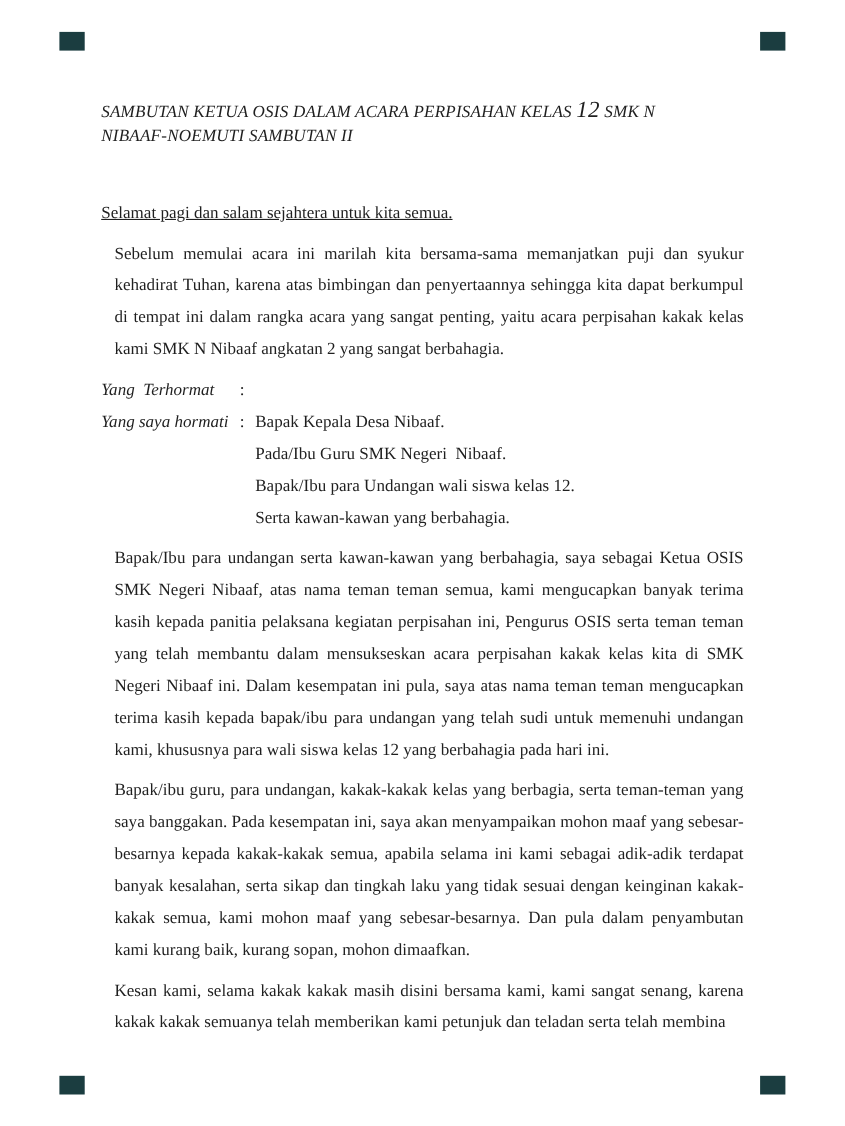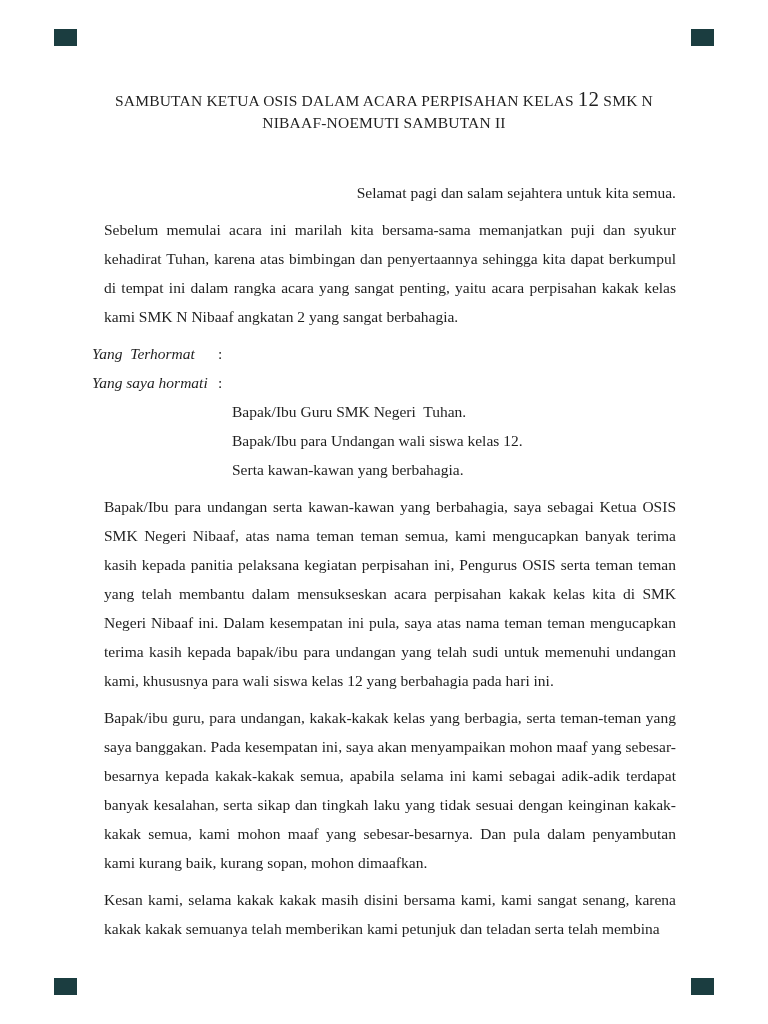--- a/index.html
+++ b/index.html
@@ -27,42 +27,43 @@
   .corner-bl { left: 54px;  top: 978px; }
   .corner-br { left: 691px; top: 978px; }
 
   .content {
     position: absolute;
     left: 92px;
     top: 88px;
     width: 584px;
   }
   .doc-title {
-    text-align: center;
     font-size: 15.5px;
     line-height: 22px;
     font-weight: normal;
     margin: 0 0 44px 0;
     letter-spacing: 0.2px;
+    font-style: italic;
   }
   .doc-title .title-num {
     font-size: 21px;
     line-height: 22px;
   }
   .block {
     font-size: 15.5px;
     line-height: 29px;
     margin: 0 0 8px 0;
   }
   .para {
     text-align: justify;
     margin-left: 12px;
   }
   .greeting {
-    text-align: right;
+    text-align: left;
+    text-decoration: underline;
   }
   .honorifics {
     text-align: left;
   }
   .hon-row {
     display: flex;
     flex-direction: row;
   }
   .hon-label {
     width: 126px;
@@ -101,25 +102,26 @@
     <p class="block para">Sebelum memulai acara ini marilah kita bersama-sama memanjatkan puji dan syukur kehadirat Tuhan, karena atas bimbingan dan penyertaannya sehingga kita dapat berkumpul di tempat ini dalam rangka acara yang sangat penting, yaitu acara perpisahan kakak kelas kami SMK N Nibaaf angkatan 2 yang sangat berbahagia.</p>
 
     <div class="block honorifics">
       <div class="hon-row">
         <span class="hon-label">Yang  Terhormat</span>
           <span class="hon-colon">:</span>
       </div>
       <div class="hon-row">
         <span class="hon-label">Yang saya hormati</span>
           <span class="hon-colon">:</span>
+          <span class="hon-text">Bapak Kepala Desa Nibaaf.</span>
       </div>
       <div class="hon-row">
         <span class="hon-label"></span>
           <span class="hon-colon"></span>
-          <span class="hon-text">Bapak/Ibu Guru SMK Negeri  Tuhan.</span>
+          <span class="hon-text">Pada/Ibu Guru SMK Negeri  Nibaaf.</span>
       </div>
       <div class="hon-row">
         <span class="hon-label"></span>
           <span class="hon-colon"></span>
           <span class="hon-text">Bapak/Ibu para Undangan wali siswa kelas 12.</span>
       </div>
       <div class="hon-row">
         <span class="hon-label"></span>
           <span class="hon-colon"></span>
           <span class="hon-text">Serta kawan-kawan yang berbahagia.</span>

